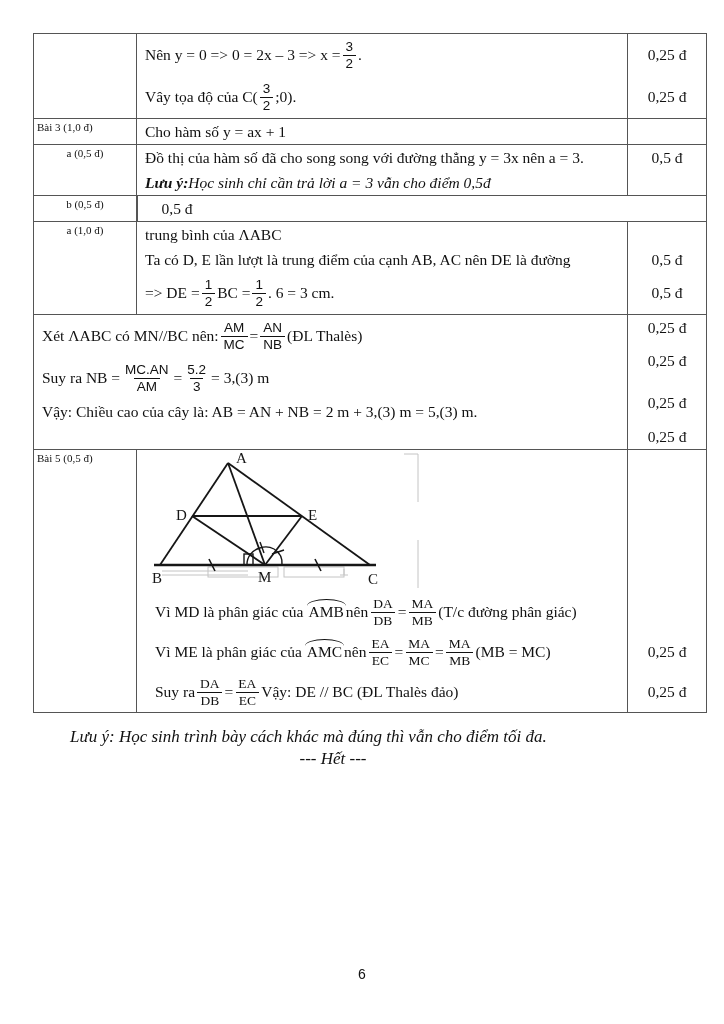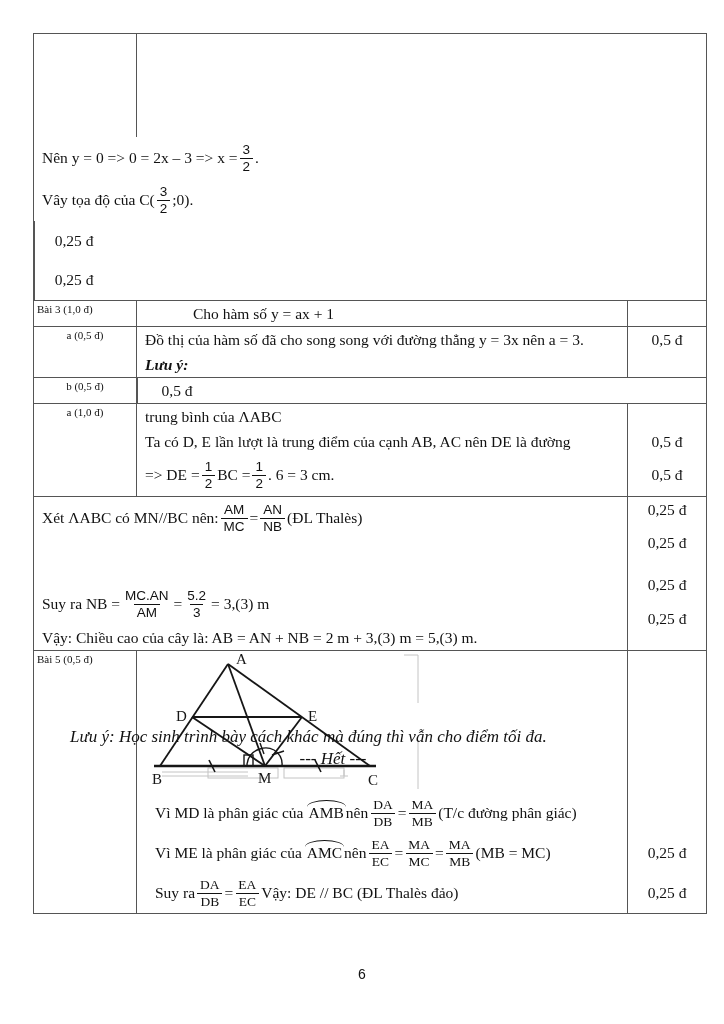--- a/index.html
+++ b/index.html
@@ -5,21 +5,21 @@
   html,body{margin:0;padding:0;}
   body{
     width:724px;height:1024px;position:relative;background:#ffffff;
     font-family:"Liberation Serif",serif;color:#111;overflow:hidden;
   }
   #answer-table{
     position:absolute;left:33px;top:33px;width:672px;
     border:1px solid #555;border-bottom:1px solid #555;
   }
   .t-row{display:flex;border-top:1px solid #555;}
-  .t-row:first-child{border-top:none;flex-direction:column;}
+  .t-row:first-child{border-top:none;}
   .row-label{
     width:103px;flex:0 0 103px;border-right:1px solid #555;
     font-size:11px;padding-top:2px;box-sizing:border-box;
     text-align:center;
   }
   .row-label.left{text-align:left;padding-left:3px;}
   .row-main{flex:1;display:flex;flex-direction:column;min-height:23px;}
   .row-pts{
     width:79px;flex:0 0 79px;border-left:1px solid #555;
     display:flex;flex-direction:column;box-sizing:border-box;min-height:23px;
@@ -87,36 +87,37 @@
         </div>
       </div>
       <div class="row-pts">
         <div class="lp" style="height: 42px;">0,25 đ</div>
         <div class="lp" style="height: 42px;">0,25 đ</div>
       </div>
     </div>
     <div class="t-row" data-row="1">
       <div class="row-label left">Bài 3 (1,0 đ)</div>
       <div class="row-main">
-        <div class="lc" style="height: 25px; margin-left: 48px;">
+        <div class="lc" style="height: 25px;">
           <span>Cho hàm số y = ax + 1</span>
         </div>
       </div>
       <div class="row-pts">
         <div class="lp" style="height: 25px;"></div>
       </div>
     </div>
     <div class="t-row" data-row="2">
       <div class="row-label">a (0,5 đ)</div>
       <div class="row-main">
         <div class="lc" style="height: 25px;">
           <span>Đồ thị của hàm số đã cho song song với đường thẳng y = 3x nên a = 3.</span>
         </div>
         <div class="lc" style="height: 25px;">
           <span class="seg-bi">Lưu ý:</span>
+          <span class="seg-i"> Học sinh chỉ cần trả lời a = 3 vẫn cho điểm 0,5đ</span>
         </div>
       </div>
       <div class="row-pts">
         <div class="lp" style="height: 25px;">0,5 đ</div>
         <div class="lp" style="height: 25px;"></div>
       </div>
     </div>
     <div class="t-row" data-row="3">
       <div class="row-label">b (0,5 đ)</div>
       <div class="row-pts">
@@ -160,21 +161,21 @@
             <span class="num">AM</span>
             <span class="den">MC</span>
           </span>
           <span> = </span>
           <span class="frac">
             <span class="num">AN</span>
             <span class="den">NB</span>
           </span>
           <span> (ĐL Thalès)</span>
         </div>
-        <div class="lc" style="height: 42px; margin-top: 44px;">
+        <div class="lc" style="height: 42px;">
           <span>Suy ra NB = </span>
           <span class="frac">
             <span class="num">MC.AN</span>
             <span class="den">AM</span>
           </span>
           <span> = </span>
           <span class="frac">
             <span class="num">5.2</span>
             <span class="den">3</span>
           </span>

